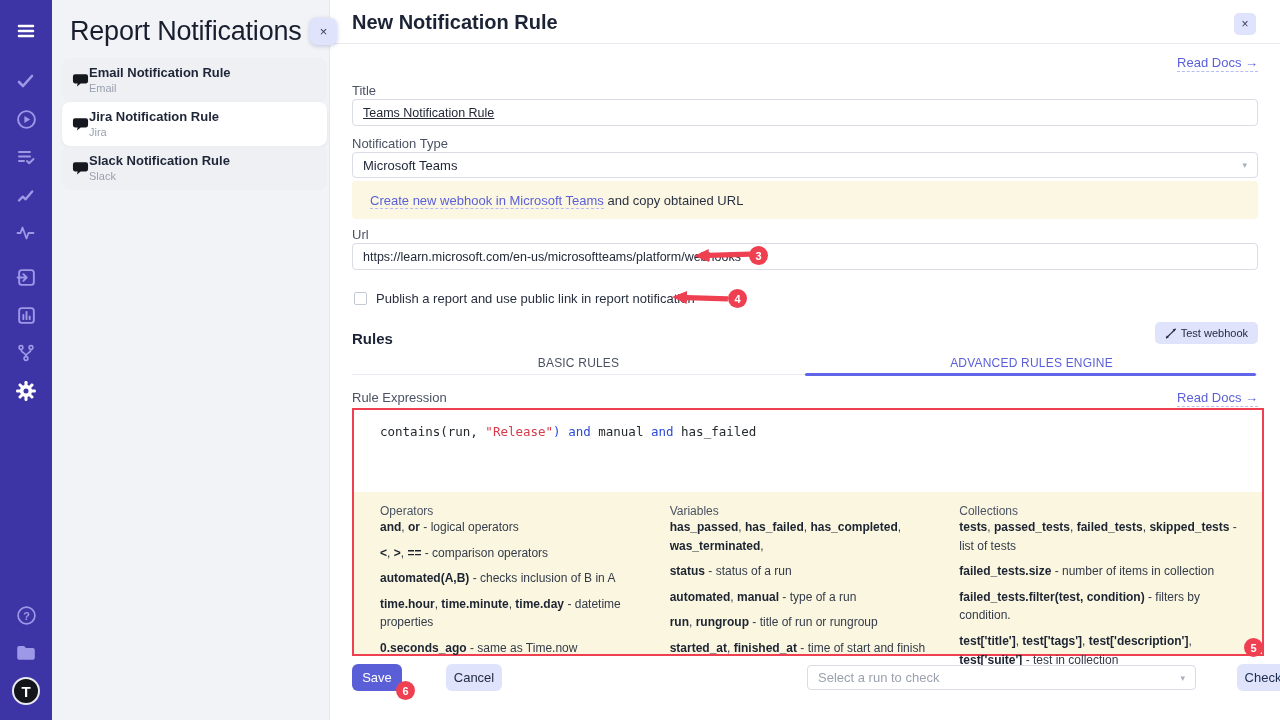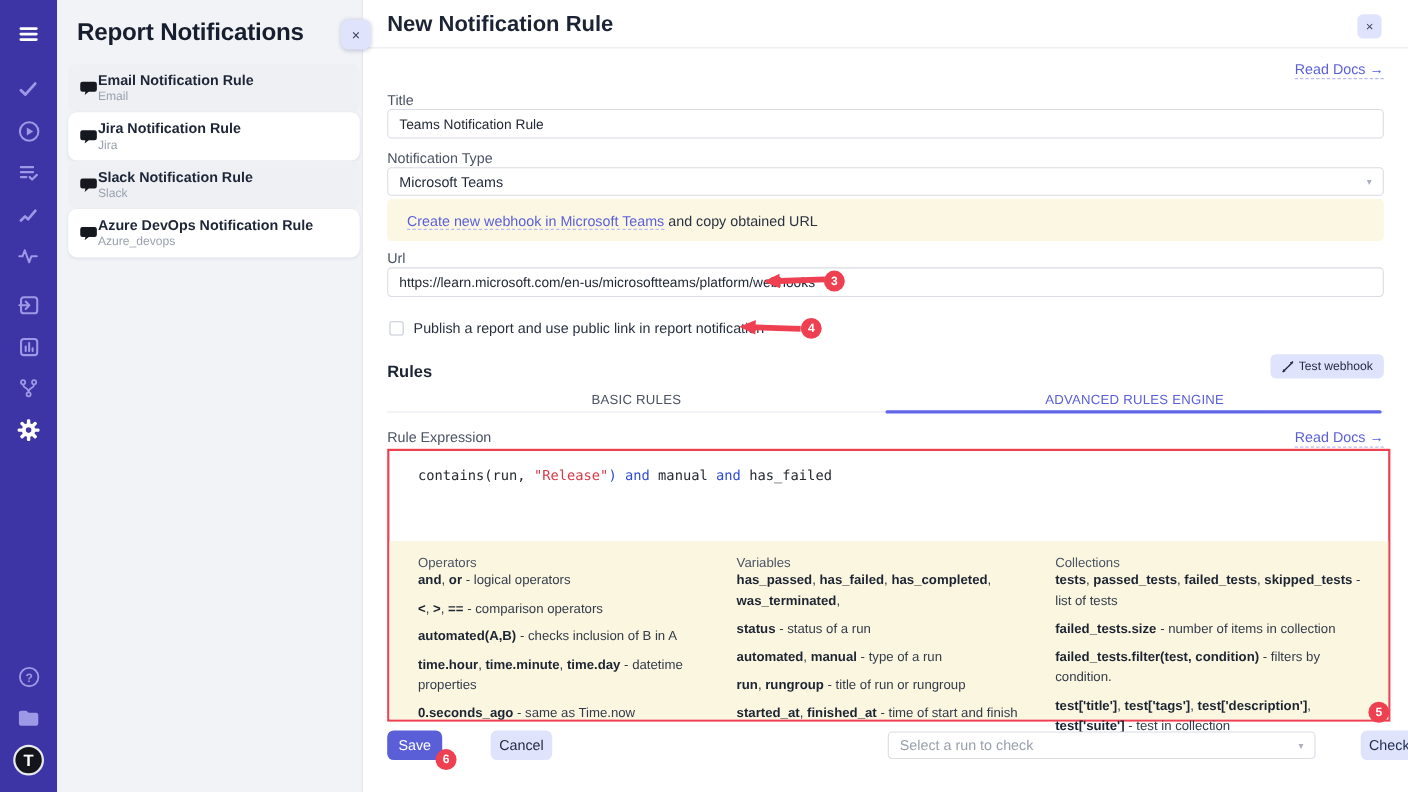--- a/index.html
+++ b/index.html
@@ -9,21 +9,21 @@
   
   #rail { position: absolute; left: 0; top: 0; width: 52px; height: 720px; background: #3d35a5; display: flex; flex-direction: column; align-items: center; padding: 12px 0 10px; }
   .rail-ic { width: 52px; height: 38px; display: flex; align-items: center; justify-content: center; color: #9d99e6; cursor: pointer; }
   .rail-ic.white { color: #ffffff; }
   .rail-ic svg { display: block; }
   .rail-spacer { flex: 1; }
   .rail-avatar { width: 28px; height: 28px; border-radius: 50%; background: #14151a; color: #fff; display: flex; align-items: center; justify-content: center; font-weight: 700; font-size: 15px; border: 2px solid #e8e8ef; }
 
   
   #panel { position: absolute; left: 52px; top: 0; width: 278px; height: 720px; background: #f2f3f7; border-right: 1px solid #e6e8ee; }
-  .panel-title { position: absolute; left: 18px; top: 16px; font-size: 22px; font-weight: 700; color: #171e2e; letter-spacing: -0.2px; }
+  .panel-title { position: absolute; left: 18px; top: 16px; font-size: 27px; font-weight: 400; color: #171e2e; letter-spacing: -0.2px; }
   .panel-close { position: absolute; left: 258px; top: 18px; width: 27px; height: 27px; background: #dfe3fb; border-radius: 7px; box-shadow: 0 1px 4px rgba(40,50,120,.25); display: flex; align-items: center; justify-content: center; font-size: 13px; color: #3a4154; cursor: pointer; z-index: 5; }
   .nlist { position: absolute; left: 10px; right: 2px; top: 58px; }
   .nitem { display: flex; align-items: center; gap: 0; padding: 7px 10px; min-height: 44px; border-radius: 8px; cursor: pointer; }
   .nitem.card { background: #ffffff; box-shadow: 0 1px 3px rgba(25,35,80,.08); }
   .nitem.flat { background: #eef0f4; }
   .nitem .bub { flex: 0 0 auto; }
   .nitem-title { font-size: 13px; font-weight: 700; color: #1d2536; line-height: 16px; }
   .nitem-sub { font-size: 11px; color: #9aa1ae; line-height: 14px; }
 
   
@@ -189,43 +189,34 @@
     </div>
     <div class="nitem flat">
       <svg class="bub" width="17" height="17" viewBox="0 0 18 18">
           <path d="M3.2 2.5h11.6A2.2 2.2 0 0 1 17 4.7v5.2a2.2 2.2 0 0 1-2.2 2.2H9.2l-4 3.2.8-3.2H3.2A2.2 2.2 0 0 1 1 9.9V4.7a2.2 2.2 0 0 1 2.2-2.2z" fill="#15181f"></path>
         </svg>
       <div>
           <div class="nitem-title">Slack Notification Rule</div>
           <div class="nitem-sub">Slack</div>
         </div>
     </div>
-    <div class="nitem card">
-      <svg class="bub" width="17" height="17" viewBox="0 0 18 18">
-          <path d="M3.2 2.5h11.6A2.2 2.2 0 0 1 17 4.7v5.2a2.2 2.2 0 0 1-2.2 2.2H9.2l-4 3.2.8-3.2H3.2A2.2 2.2 0 0 1 1 9.9V4.7a2.2 2.2 0 0 1 2.2-2.2z" fill="#15181f"></path>
-        </svg>
-      <div>
-          <div class="nitem-title">Azure DevOps Notification Rule</div>
-          <div class="nitem-sub">Azure_devops</div>
-        </div>
-    </div>
   </div>
 </aside>
 <div class="panel-close" style="left:310px; top:18px; position:absolute;">×</div>
 
 <main id="main">
   <div class="main-header">
     <div class="main-title">New Notification Rule</div>
     <div class="main-close">×</div>
   </div>
 
   <div class="readdocs rd-top"><span>Read Docs →</span></div>
 
   <label class="flabel" style="top:83px">Title</label>
-  <input class="tinput" style="top: 99px;" value="Teams Notification Rule">
+  <input class="tinput" style="top: 99px; text-decoration: underline;" value="Teams Notification Rule">
 
   <label class="flabel" style="top:136px">Notification Type</label>
   <div class="fselect" style="top:152px">
     <span>Microsoft Teams</span>
     <span class="caret">▾</span>
   </div>
 
   <div class="banner">
     <span><a>Create new webhook in Microsoft Teams</a><span> and copy obtained URL</span></span>
   </div>

